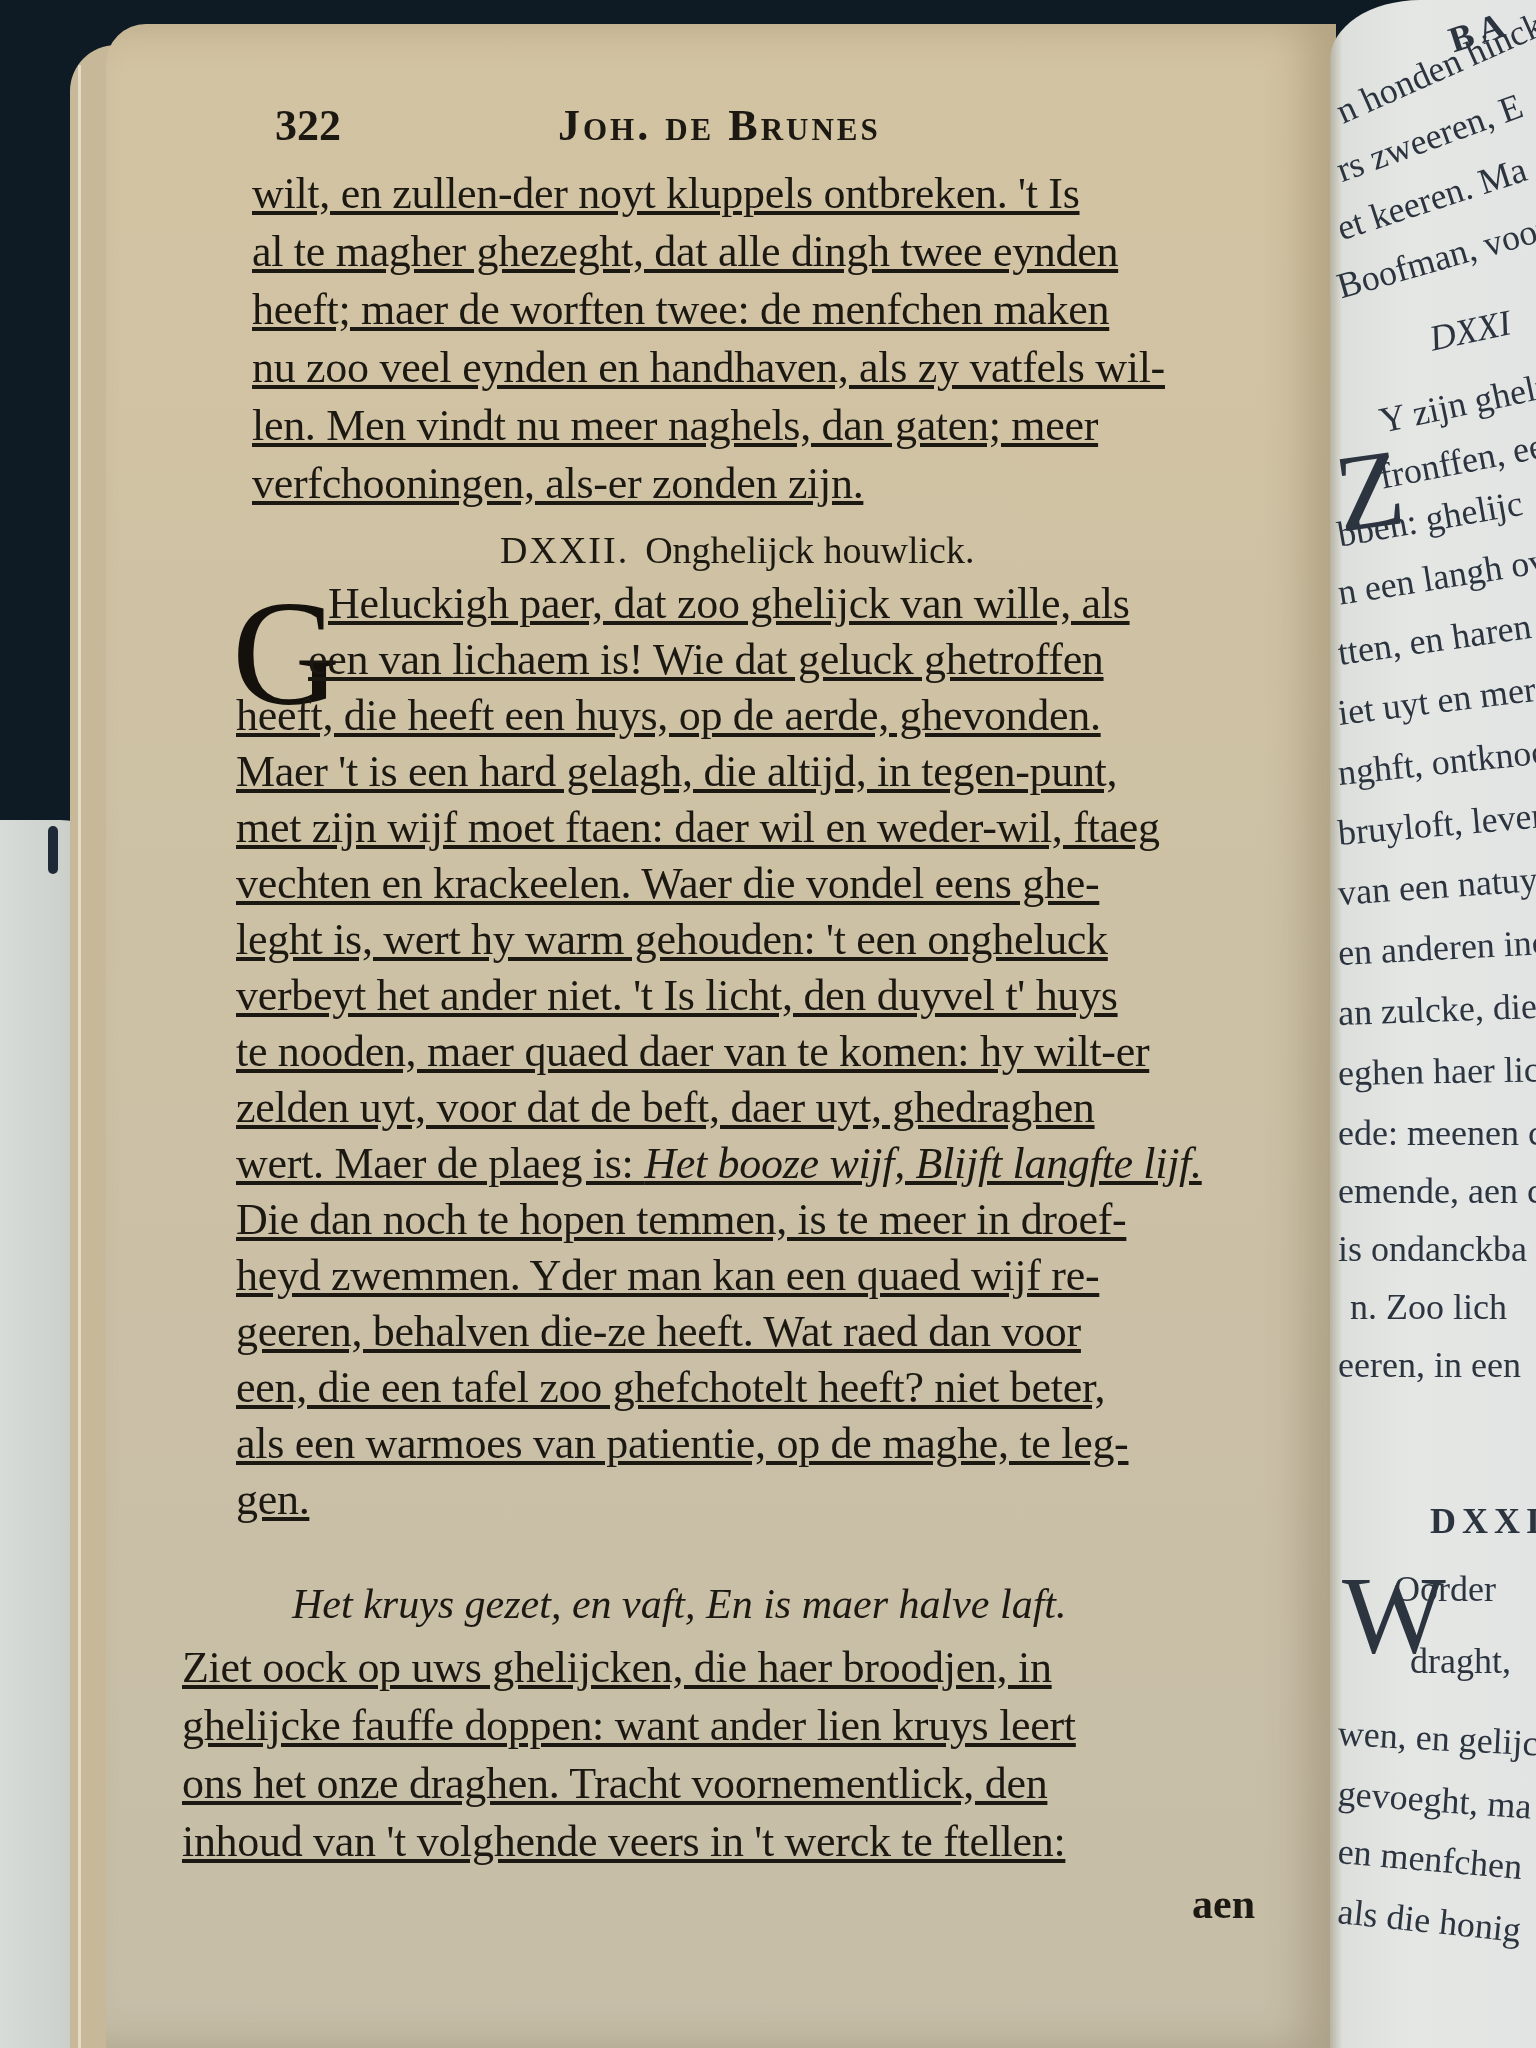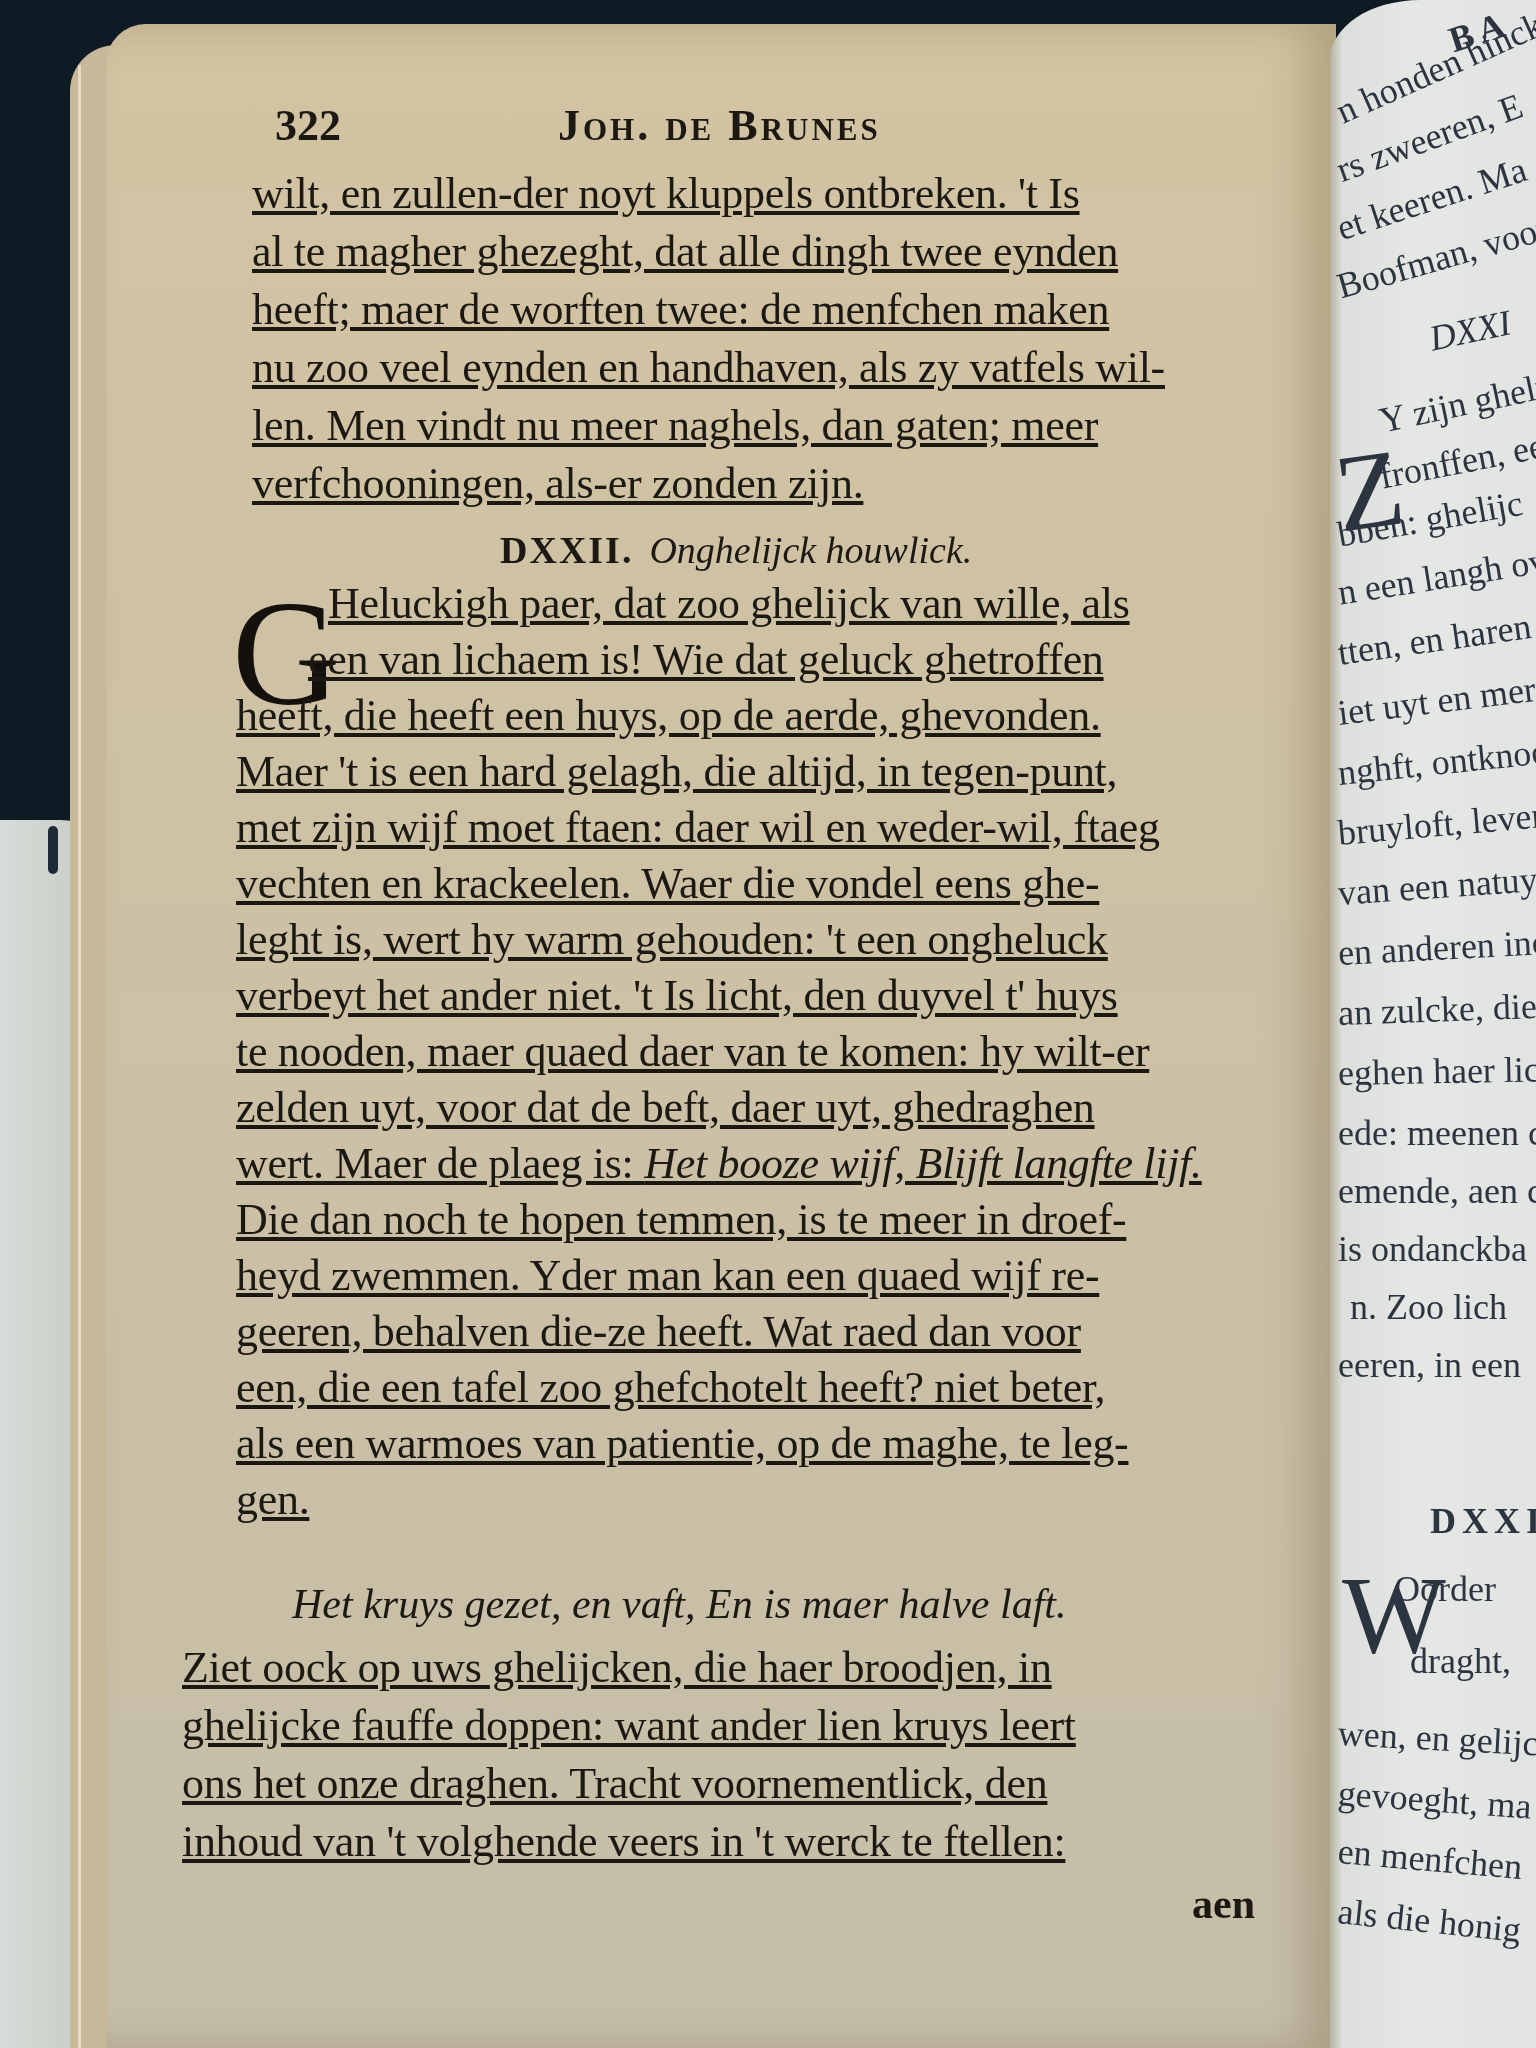--- a/index.html
+++ b/index.html
@@ -20,22 +20,22 @@
          border-top-left-radius:90px 60px;overflow:hidden;}
   .rp-line{position:absolute;left:8px;white-space:nowrap;font-size:36px;color:#2c3440;transform-origin:left center;}
   .rp-head{font-variant:small-caps;letter-spacing:6px;font-weight:bold;}
   .rp-drop{font-size:110px;line-height:1;}
   .text{position:absolute;color:#1c1812;white-space:nowrap;}
   .line{position:absolute;left:0;font-size:44px;letter-spacing:-0.3px;text-decoration:underline;}
   .header{position:absolute;top:100px;left:262px;font-size:44px;font-weight:bold;color:#1c1812;}
   .header .pnum{position:absolute;left:13px;}
   .header .run{position:absolute;left:296px;font-variant:small-caps;letter-spacing:3px;white-space:nowrap;}
   .heading{position:absolute;left:500px;top:528px;font-size:38px;color:#1c1812;white-space:nowrap;}
-  .heading .num{letter-spacing:2px;font-weight:bold;}
-  .heading .title{font-style:italic;margin-left:16px;margin-top:32px;}
+  .heading .num{letter-spacing:2px;}
+  .heading .title{margin-left:16px;margin-top:32px;}
   .dropcap{position:absolute;left:232px;top:578px;font-size:150px;line-height:1;color:#14110c;}
   .verse{position:absolute;left:292px;top:1580px;font-size:42px;font-style:italic;white-space:nowrap;color:#1c1812;}
   .catch{position:absolute;left:1192px;top:1880px;font-size:42px;font-weight:bold;color:#1c1812;}
 </style>
 </head>
 <body>
 
 <div class="cloth"></div>
 <div class="page-stack"></div>
 <div class="edge-mark"></div>

